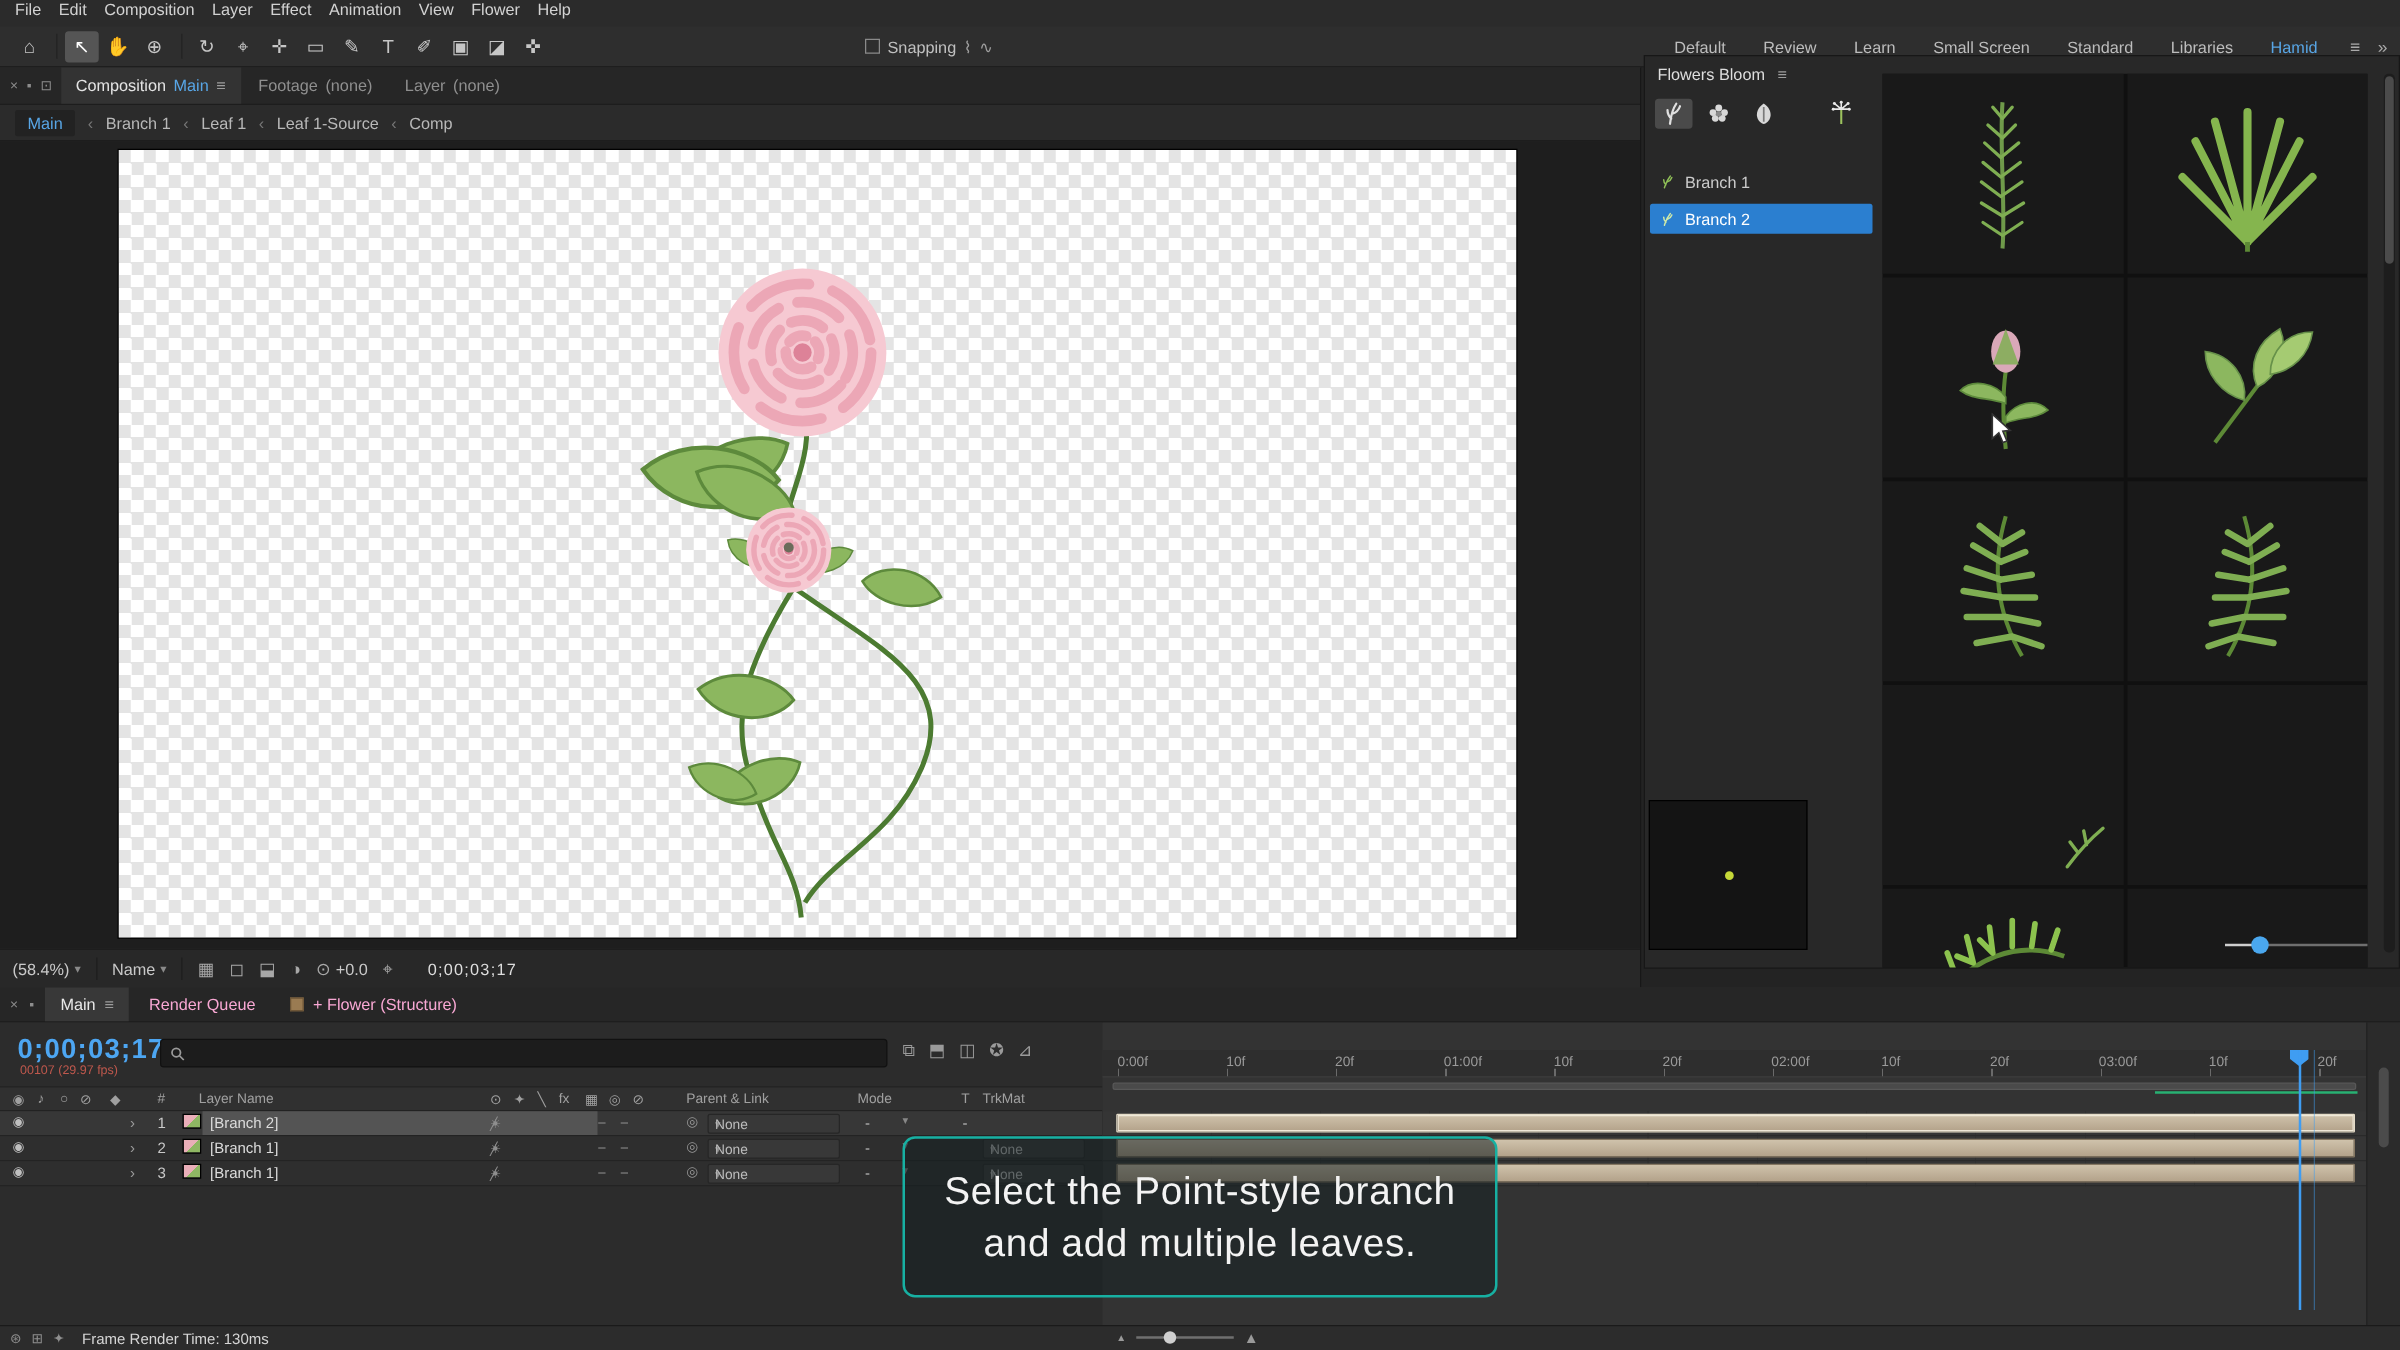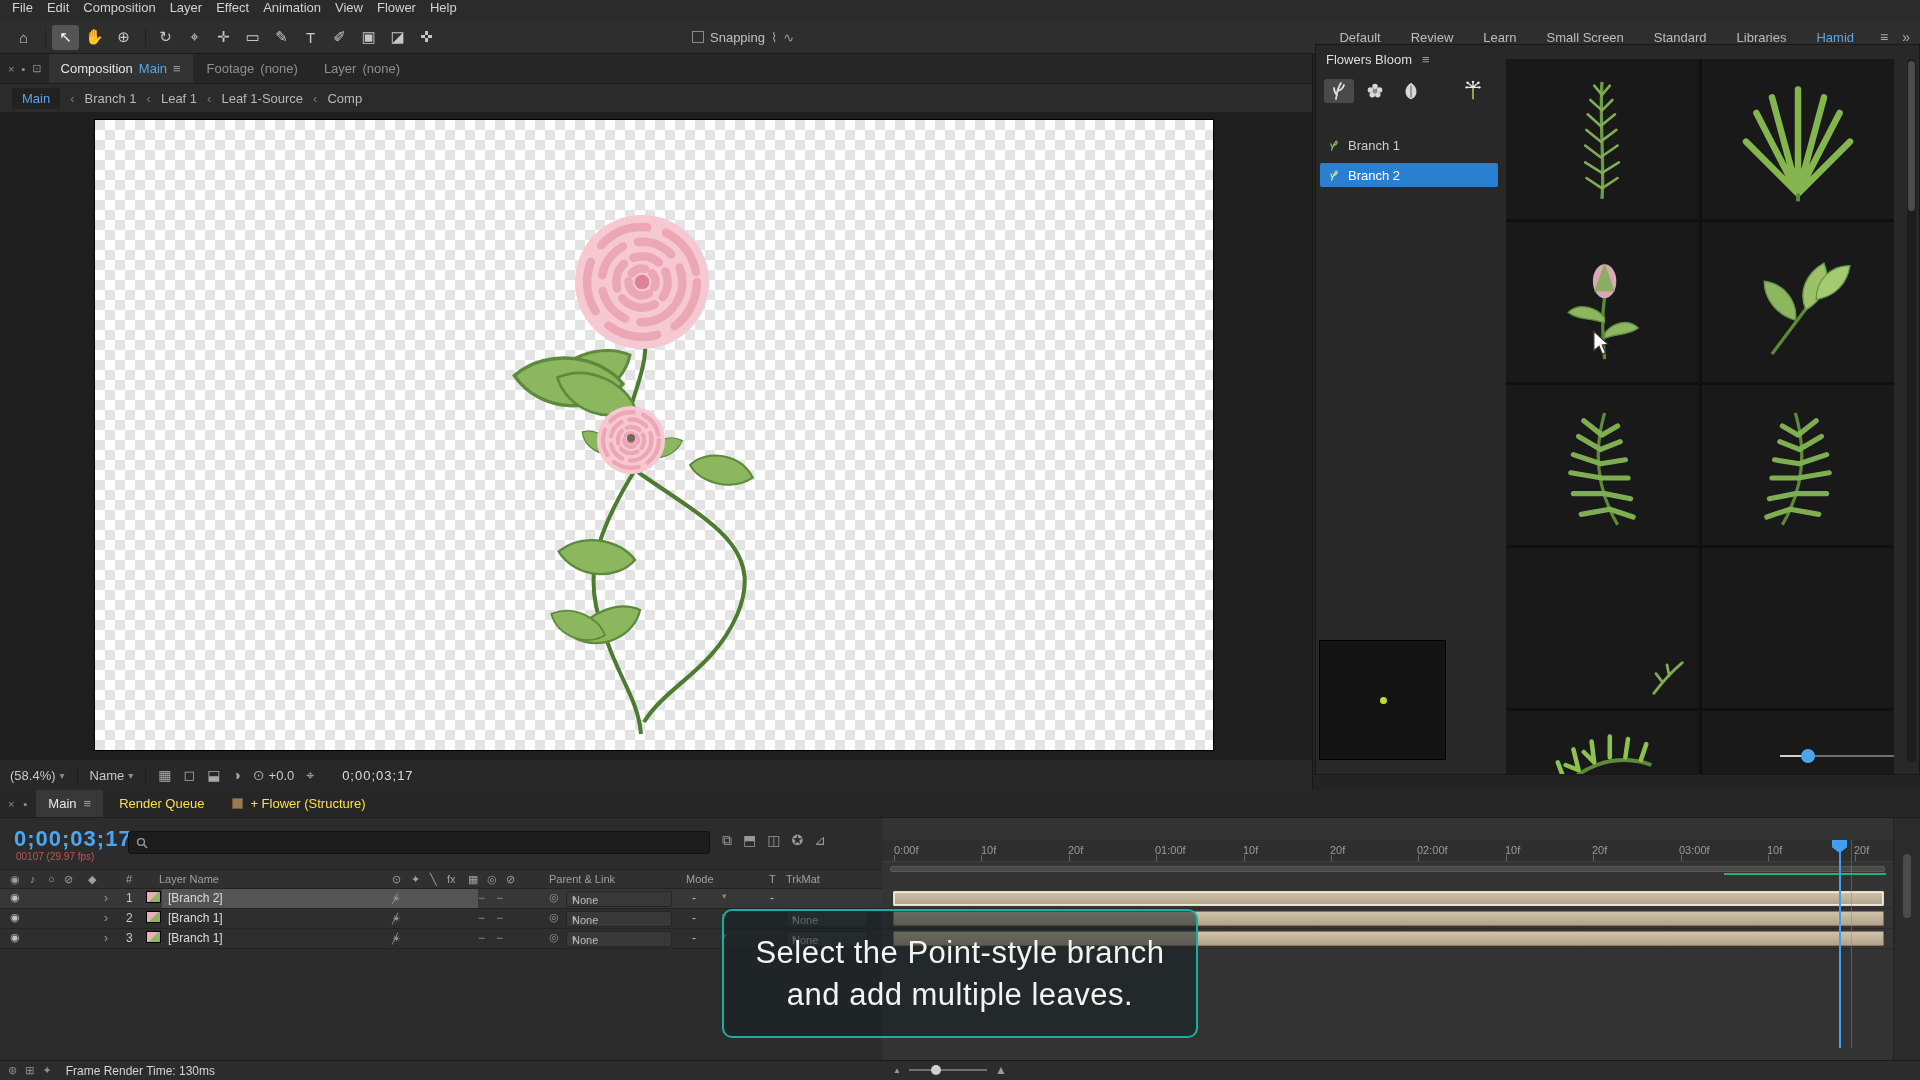--- a/index.html
+++ b/index.html
@@ -66,21 +66,21 @@
   .fp-preview{position:absolute;left:3px;top:595px;width:127px;height:120px;background:#141414;border:1px solid #000}
   .fp-dot{position:absolute;left:60px;top:56px;width:7px;height:7px;border-radius:50%;background:#c6d838}
   .fp-slider{position:absolute;left:464px;top:704px;width:114px;height:14px}
   .fp-track-l{position:absolute;left:0;top:6px;width:28px;height:2px;background:#cfcfcf}
   .fp-track-r{position:absolute;left:28px;top:6px;width:86px;height:2px;background:#6f6f6f}
   .fp-handle{position:absolute;left:21px;top:0;width:14px;height:14px;border-radius:50%;background:#4aa7ee}
 
   
   .timeline-panel{position:absolute;left:0;top:790px;width:1920px;height:270px;background:#2c2c2c}
   .tl-tabs{height:28px;background:#262626;border-bottom:1px solid #1d1d1d;display:flex;align-items:center;padding-left:8px;gap:4px;font-size:13px}
-  .tl-tab{display:flex;align-items:center;gap:7px;height:100%;padding:0 12px;color:#fde047}
+  .tl-tab{display:flex;align-items:center;gap:7px;height:100%;padding:0 12px;color:#f9a8d4}
   .tl-tab.active{background:#383838;color:#e8e8e8}
   .tan-chip{width:11px;height:11px;background:#9a7b52;border:1px solid #6e5637}
   .tl-left{position:absolute;left:0;top:28px;width:882px;height:242px;background:#2c2c2c}
   .tl-timecode{position:absolute;left:14px;top:8px;font-size:22px;font-weight:bold;color:#4da6f2;letter-spacing:1px;font-family:"Liberation Sans",sans-serif}
   .tl-fps{position:absolute;left:16px;top:33px;font-size:10px;color:#bf584d}
   .tl-search{position:absolute;left:128px;top:13px;width:582px;height:23px;background:#1c1c1c;border:1px solid #111;border-radius:3px;display:flex;align-items:center;padding:0 7px;gap:6px}
   .tl-search input{flex:1;background:transparent;border:0;outline:0;color:#ddd;font-size:12px;font-family:"Liberation Sans",sans-serif}
   .tl-icons{position:absolute;left:722px;top:14px;display:flex;gap:11px;color:#9a9a9a;font-size:14px}
   .tl-cols{position:absolute;left:0;top:51px;width:882px;height:20px;background:#303030;border-top:1px solid #222;border-bottom:1px solid #222;font-size:11px;color:#a0a0a0}
   .tl-cols span{position:absolute;top:3px}

